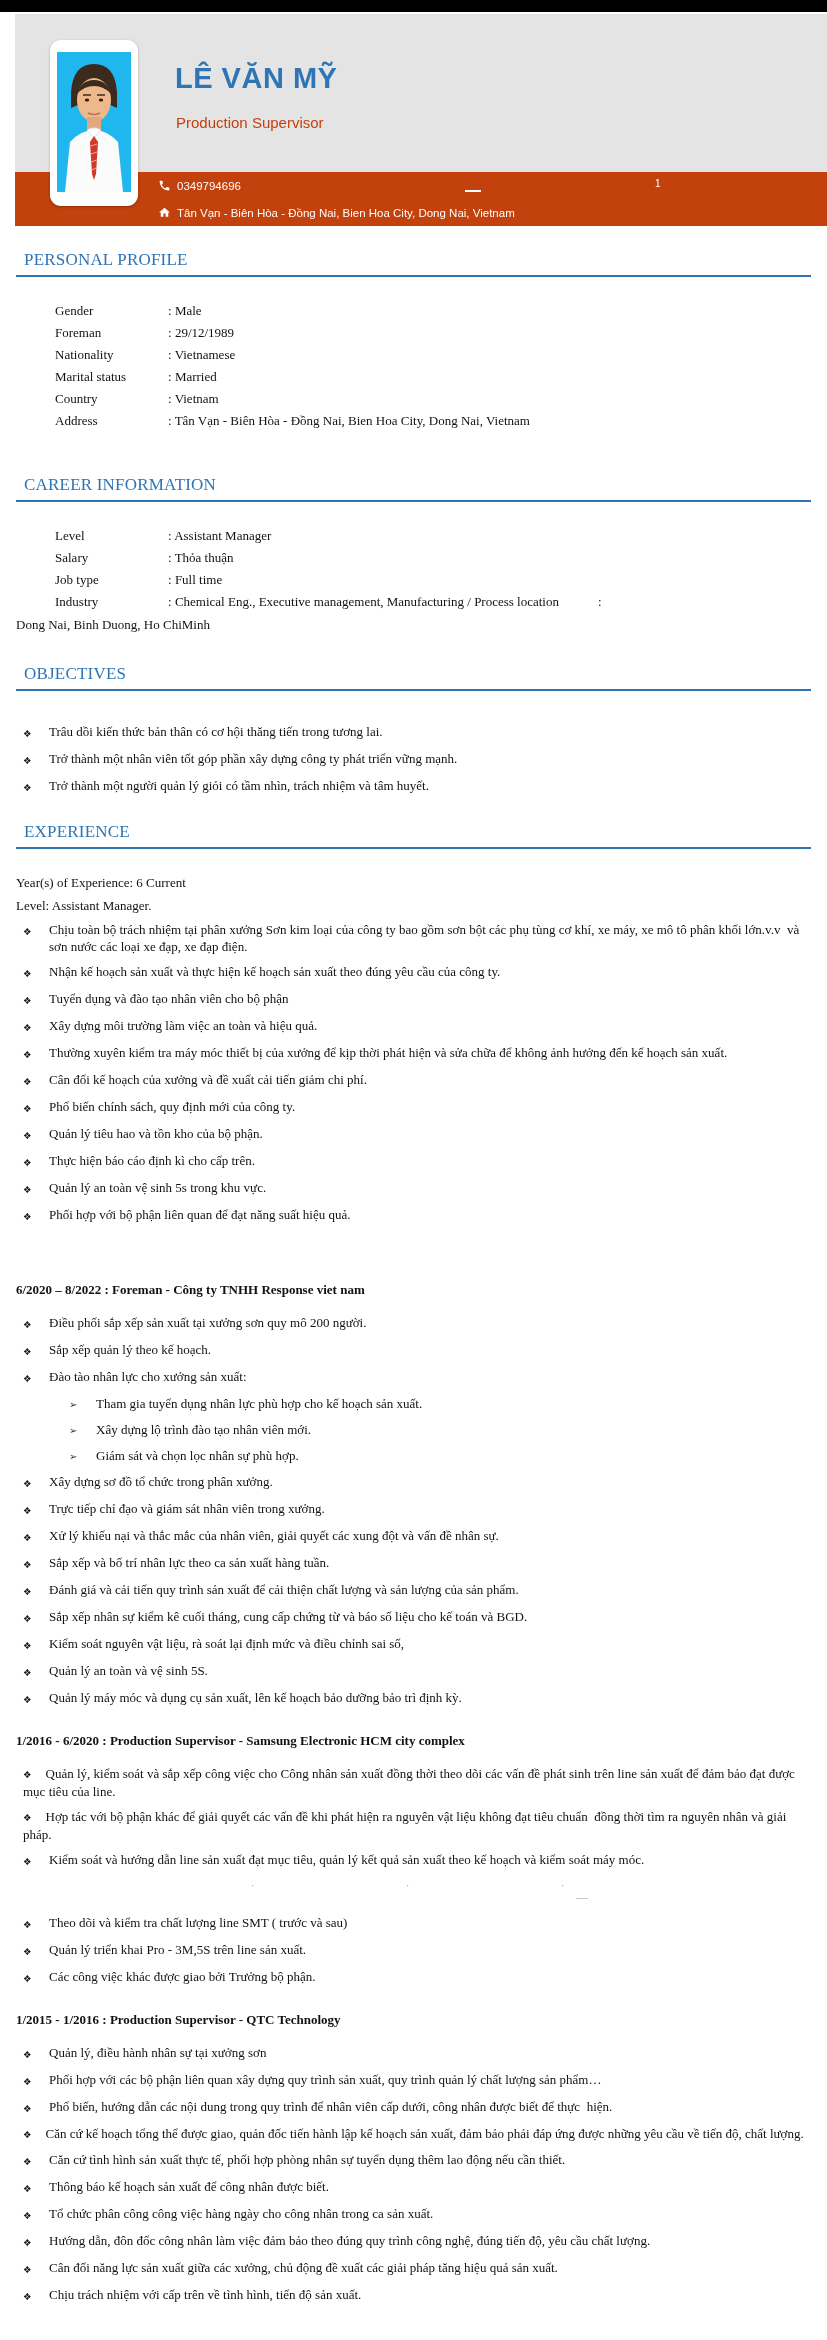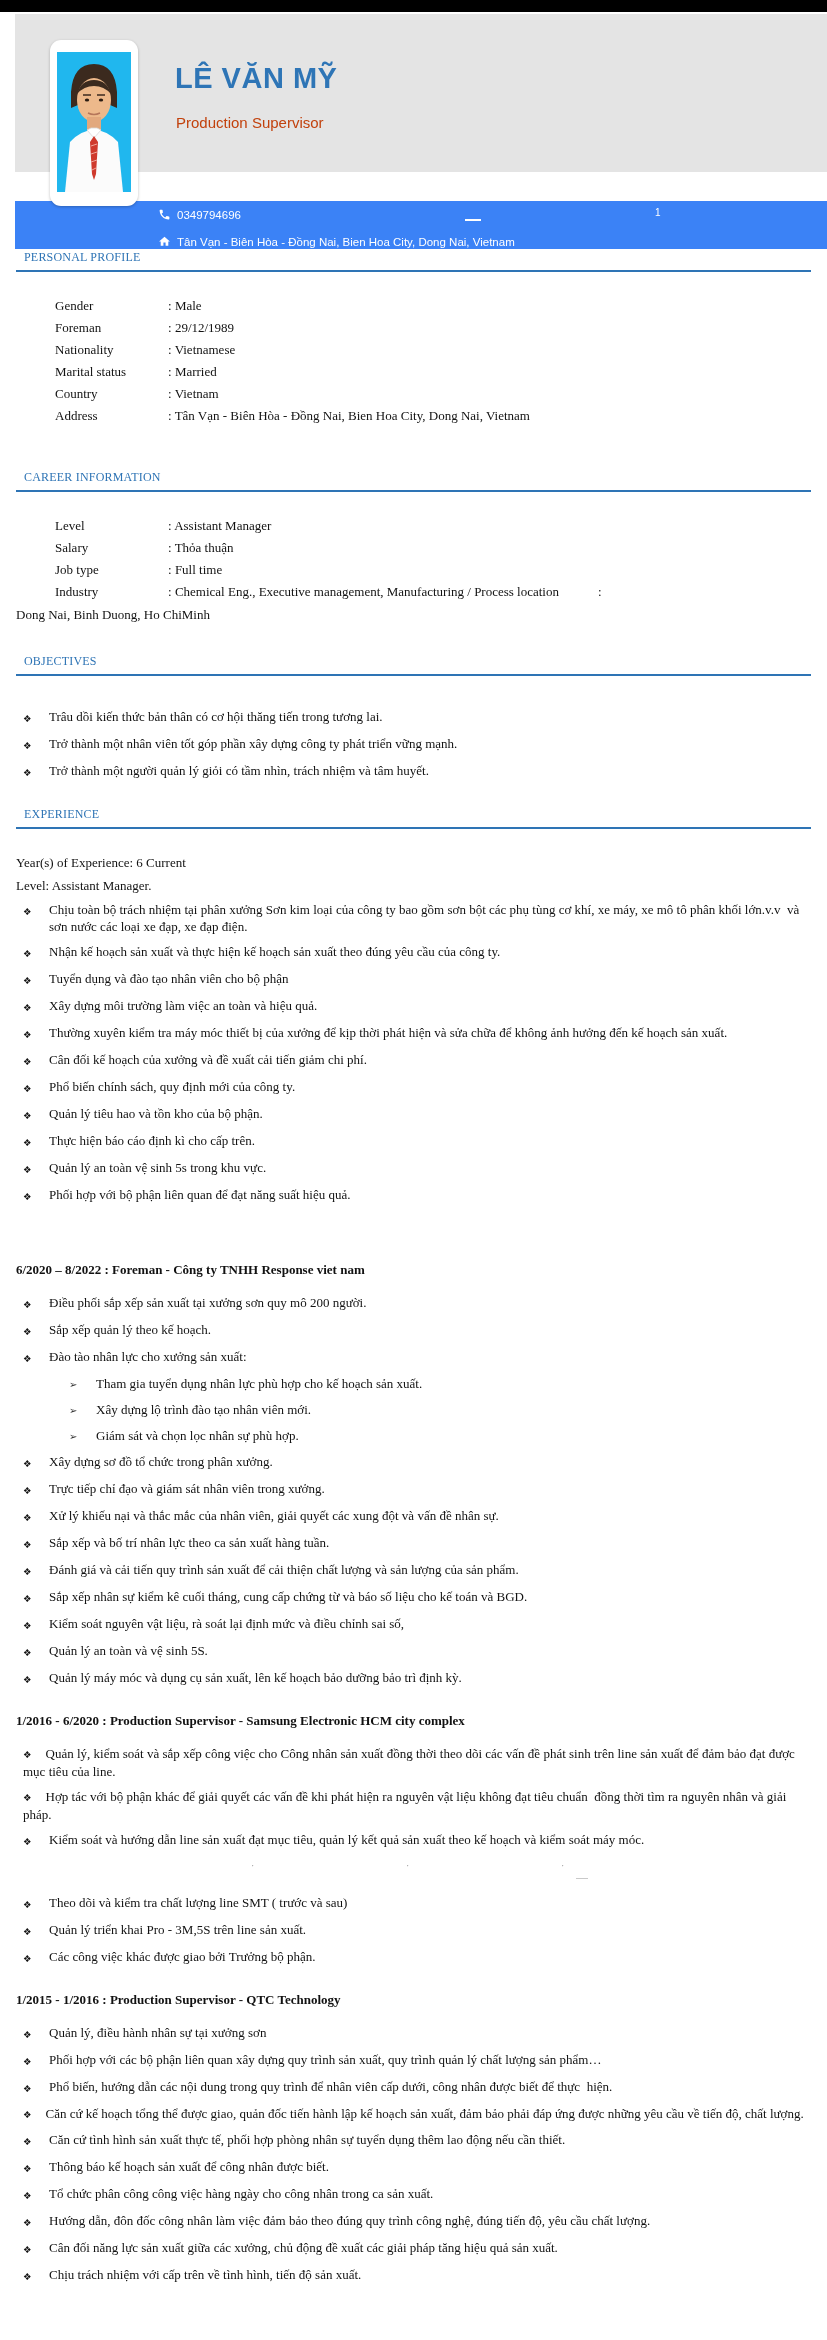--- a/index.html
+++ b/index.html
@@ -2,29 +2,29 @@
 <html><head>
 <meta charset="utf-8">
 <style>
   html,body{margin:0;padding:0;background:#fff;}
   body{width:827px;min-height:2340px;font-family:"Liberation Serif",serif;font-size:13px;color:#121212;}
   .masthead{position:relative;height:226px;}
   .topbar{position:absolute;left:0;top:0;right:0;height:12px;background:#000;}
   .gray-panel{position:absolute;left:15px;right:0;top:14px;height:158px;background:#e4e4e4;}
   .person-name{position:absolute;left:160px;top:48px;font-family:"Liberation Sans",sans-serif;font-weight:bold;font-size:29px;color:#2e75b6;letter-spacing:0.5px;}
   .person-title{position:absolute;left:161px;top:100px;font-family:"Liberation Sans",sans-serif;font-size:15px;color:#c2410c;}
-  .contact-bar{position:absolute;left:15px;right:0;top:172px;height:48px;background:#3b82f6;color:#fff;font-family:"Liberation Sans",sans-serif;font-size:11.5px;margin-top:29px;}
+  .contact-bar{position:absolute;left:15px;right:0;top:172px;height:54px;background:#c2410c;color:#fff;font-family:"Liberation Sans",sans-serif;font-size:11.5px;}
   .contact-row{position:relative;height:27px;display:flex;align-items:center;padding-left:143px;}
   .contact-row .cicon{width:13px;height:13px;margin-right:6px;flex:none;}
   .mark-underscore{position:absolute;left:450px;top:8px;width:16px;height:10px;border-bottom:2px solid #fff;}
   .mark-one{position:absolute;left:640px;top:6px;font-size:10px;color:#fff;}
   .photo-card{position:absolute;left:50px;top:40px;width:88px;height:166px;background:#fff;border-radius:11px;box-shadow:0 1px 3px rgba(0,0,0,0.25);}
   .photo-card svg{position:absolute;left:7px;top:12px;}
   .content{padding:0 16px;}
-  .section-title{font-size:12px;color:#2e74b5;font-weight:normal;letter-spacing:0.2px;border-bottom:2px solid #2e74b5;padding:0 0 5px 8px;margin:0 0 26px 0;}
+  .section-title{font-size:17px;color:#2e74b5;font-weight:normal;letter-spacing:0.2px;border-bottom:2px solid #2e74b5;padding:0 0 5px 8px;margin:0 0 26px 0;}
   .mt-first{margin-top:24px;}
   .mt-ci{margin-top:46px;}
   .mt-obj{margin-top:30px;}
   .mt-exp{margin-top:26px;}
   .kv-row{display:flex;margin:0 0 6px 39px;line-height:16px;}
   .kv-label{width:113px;flex:none;}
   .kv-value{white-space:pre-wrap;}
   .kv-value::before{content:": ";}
   .overflow-line{margin:4px 0 0 0;line-height:18px;}
   .bullet{display:flex;margin:0 0 8px 7px;line-height:17px;}

